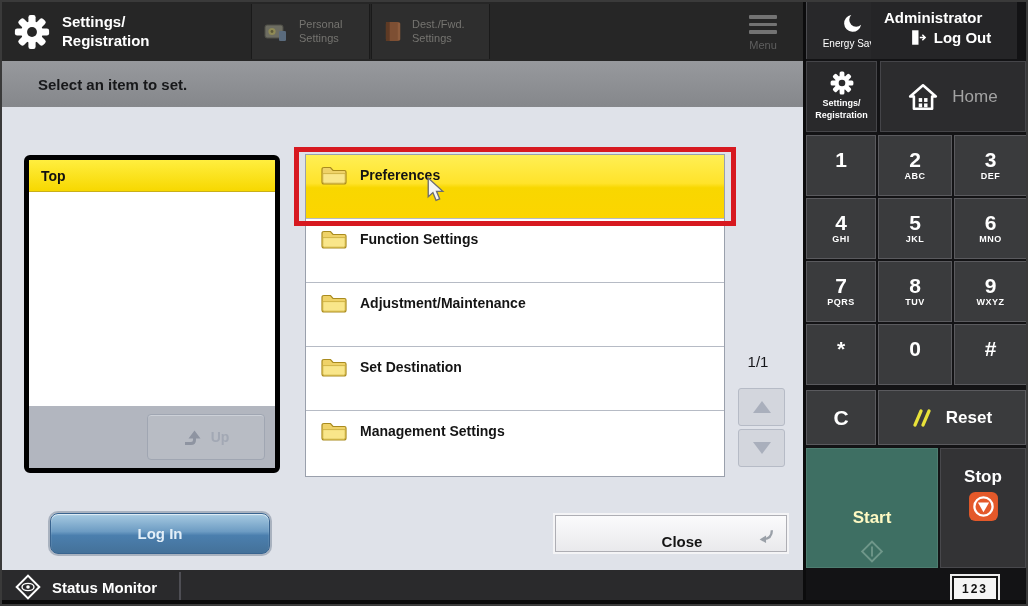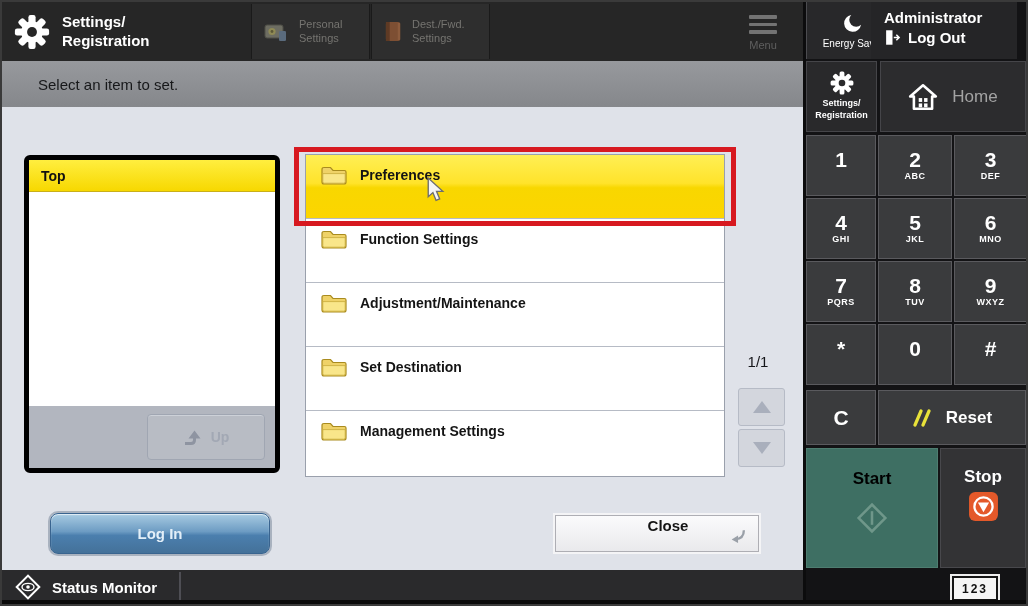--- a/index.html
+++ b/index.html
@@ -18,21 +18,21 @@
   .hbtn span{color:#757470;font-size:11px;line-height:1.25;}
   .hbtn.personal{left:249px;}
   .hbtn.dest{left:369px;}
   .menuBtn{position:absolute;left:723px;top:6px;width:76px;height:50px;display:flex;flex-direction:column;
            align-items:center;justify-content:center;gap:5px;cursor:pointer;}
   .menuBars{display:flex;flex-direction:column;gap:4px;}
   .menuBars i{display:block;width:28px;height:3.5px;background:#737373;border-radius:1px;}
   .menuBtn span{color:#5f5f5f;font-size:11px;}
 
   .msgbar{position:absolute;left:0;top:59px;width:801px;height:46px;
-          background:linear-gradient(180deg,#97999d,#85878b);display:flex;align-items:center;}
+          background:linear-gradient(180deg,#97999d,#85878b);display:flex;align-items:center;font-weight:bold;}
   .msgbar span{color:#17181a;font-size:15px;margin-left:36px;}
 
   .content{position:absolute;left:0;top:117px;width:801px;height:451px;background:#dfe2e9;}
 
   
   .leftPanel{position:absolute;left:22px;top:36px;width:256px;height:318px;border:5px solid #000000;
              border-radius:6px;overflow:hidden;display:flex;flex-direction:column;background:#fff;}
   .lpHeader{height:32px;background:linear-gradient(180deg,#ffee3f,#f7d800);color:#111;
             font-size:14px;font-weight:bold;display:flex;align-items:center;padding-left:12px;
             border-bottom:1px solid #c9af19;}
@@ -64,43 +64,43 @@
   .triUp{width:0;height:0;border-left:9px solid transparent;border-right:9px solid transparent;
          border-bottom:12px solid #a9afbc;}
   .triDown{width:0;height:0;border-left:9px solid transparent;border-right:9px solid transparent;
          border-top:12px solid #a9afbc;}
 
   
   .loginBtn{position:absolute;left:48px;top:394px;width:220px;height:41px;border-radius:8px;
             background:linear-gradient(180deg,#a8cbe2 0%,#6d9cc3 45%,#4b7fae 55%,#447199 100%);
             border:1px solid #39648f;box-shadow:0 0 0 2px rgba(70,90,115,.35), inset 0 1px 1px rgba(255,255,255,.7);
             color:#e3eff8;font-size:15px;font-weight:bold;cursor:pointer;}
-  .closeBtn{position:absolute;left:553px;top:396px;width:204px;height:37px;background:linear-gradient(180deg,#fbfbfc,#e9e9ec);
-            border:1px solid #aeaeb4;box-shadow:0 0 0 2px #f4f4f6;display:flex;align-items:flex-start;justify-content:center;
+  .closeBtn{position:absolute;left:553px;top:396px;width:232px;height:37px;background:linear-gradient(180deg,#fbfbfc,#e9e9ec);
+            border:1px solid #aeaeb4;box-shadow:0 0 0 2px #f4f4f6;display:flex;align-items:flex-end;justify-content:center;
             cursor:pointer;padding-left:28px;}
   .closeBtn > span{color:#141414;font-size:15px;font-weight:bold;}
   .closeBtn svg{position:absolute;right:12px;bottom:7px;}
 
   
   .bottombar{position:absolute;left:0;top:568px;width:852px;height:34px;background:#2a2a2c;
              display:flex;align-items:center;}
   .bottombar .sm{color:#fff;font-size:15px;font-weight:bold;margin-left:10px;cursor:pointer;}
   .bottombar svg{margin-left:12px;}
   .vdiv{width:2px;height:30px;background:#4e4e54;margin-left:22px;}
   .bottomEdge{position:absolute;left:0;top:598px;width:1024px;height:4px;background:#0a0a0a;z-index:6;}
 
   
   .hard{position:absolute;left:801px;top:0;width:223px;height:602px;background:#131315;border-left:3px solid #0c0c0d;}
   .cell{position:absolute;background:#28282a;}
   .energyCell{left:0;top:0;width:94px;height:57px;border-left:1px solid #4c4c50;border-right:1px solid #4c4c50;
               display:flex;flex-direction:column;align-items:center;justify-content:center;gap:4px;cursor:pointer;}
   .energyCell span{color:#fff;font-size:10px;}
   .adminCell{left:65px;top:0;width:146px;height:57px;background:#252527;padding:7px 0 0 13px;cursor:pointer;}
   .adminCell .l1{color:#fff;font-size:15px;font-weight:bold;}
-  .adminCell .l2{display:flex;align-items:center;gap:7px;margin-top:3px;color:#fff;font-size:15px;font-weight:bold;}
+  .adminCell .l2{display:flex;align-items:center;gap:7px;margin-top:3px;color:#fff;font-size:15px;font-weight:bold;justify-content:center;}
   .srCell{left:0;top:59px;width:71px;height:71px;background:#29292b;border:1px solid #454549;
           display:flex;flex-direction:column;align-items:center;justify-content:center;gap:3px;cursor:pointer;}
   .srCell span{color:#fff;font-size:9px;text-align:center;line-height:1.3;font-weight:bold;}
   .homeCell{left:74px;top:59px;width:146px;height:71px;background:#2c2c2e;border:1px solid #454549;
             display:flex;align-items:center;justify-content:center;gap:14px;cursor:pointer;}
   .homeCell span{color:#a3a3a3;font-size:17px;font-weight:normal;}
 
   .keypad{position:absolute;left:0;top:133px;width:221px;height:252px;display:grid;
           grid-template-columns:70px 74px 73px;grid-template-rows:repeat(4,61px);gap:2px;}
   .key{background:#3a3b3d;border:1px solid #5a5a5e;display:flex;flex-direction:column;align-items:center;
@@ -109,21 +109,21 @@
   .key .l{color:#fff;font-size:9px;font-weight:bold;letter-spacing:.5px;height:11px;line-height:11px;}
 
   .cCell{left:0;top:388px;width:70px;height:55px;background:#3a3b3d;border:1px solid #5a5a5e;
          display:flex;align-items:center;justify-content:center;color:#fff;font-size:21px;font-weight:bold;cursor:pointer;}
   .resetCell{left:72px;top:388px;width:148px;height:55px;background:#3a3b3d;border:1px solid #5a5a5e;
          display:flex;align-items:center;justify-content:center;gap:12px;cursor:pointer;}
   .resetCell span{color:#fff;font-size:17px;font-weight:bold;}
 
   .startBtn{left:0;top:446px;width:132px;height:120px;background:#3e6f63;border:1px solid #4e7d70;
             display:flex;flex-direction:column;align-items:center;padding-top:20px;gap:8px;cursor:pointer;}
-  .startBtn span{color:#000000;font-size:17px;font-weight:bold;}
+  .startBtn span{color:#fef9c3;font-size:17px;font-weight:bold;margin-top:39px;}
   .stopBtn{left:134px;top:446px;width:86px;height:120px;background:#333335;border:1px solid #48484c;
            display:flex;flex-direction:column;align-items:center;padding-top:18px;gap:4px;cursor:pointer;}
   .stopBtn span{color:#fff;font-size:17px;font-weight:bold;}
 
   .counterBox{position:absolute;left:146px;top:574px;width:46px;height:25px;background:#f5f5f5;
               border:2px solid #141414;box-shadow:0 0 0 2px #ededed;display:flex;align-items:center;
               justify-content:center;color:#111;font-size:12px;font-weight:bold;letter-spacing:2px;cursor:pointer;}
 </style>
 </head>
 <body>

